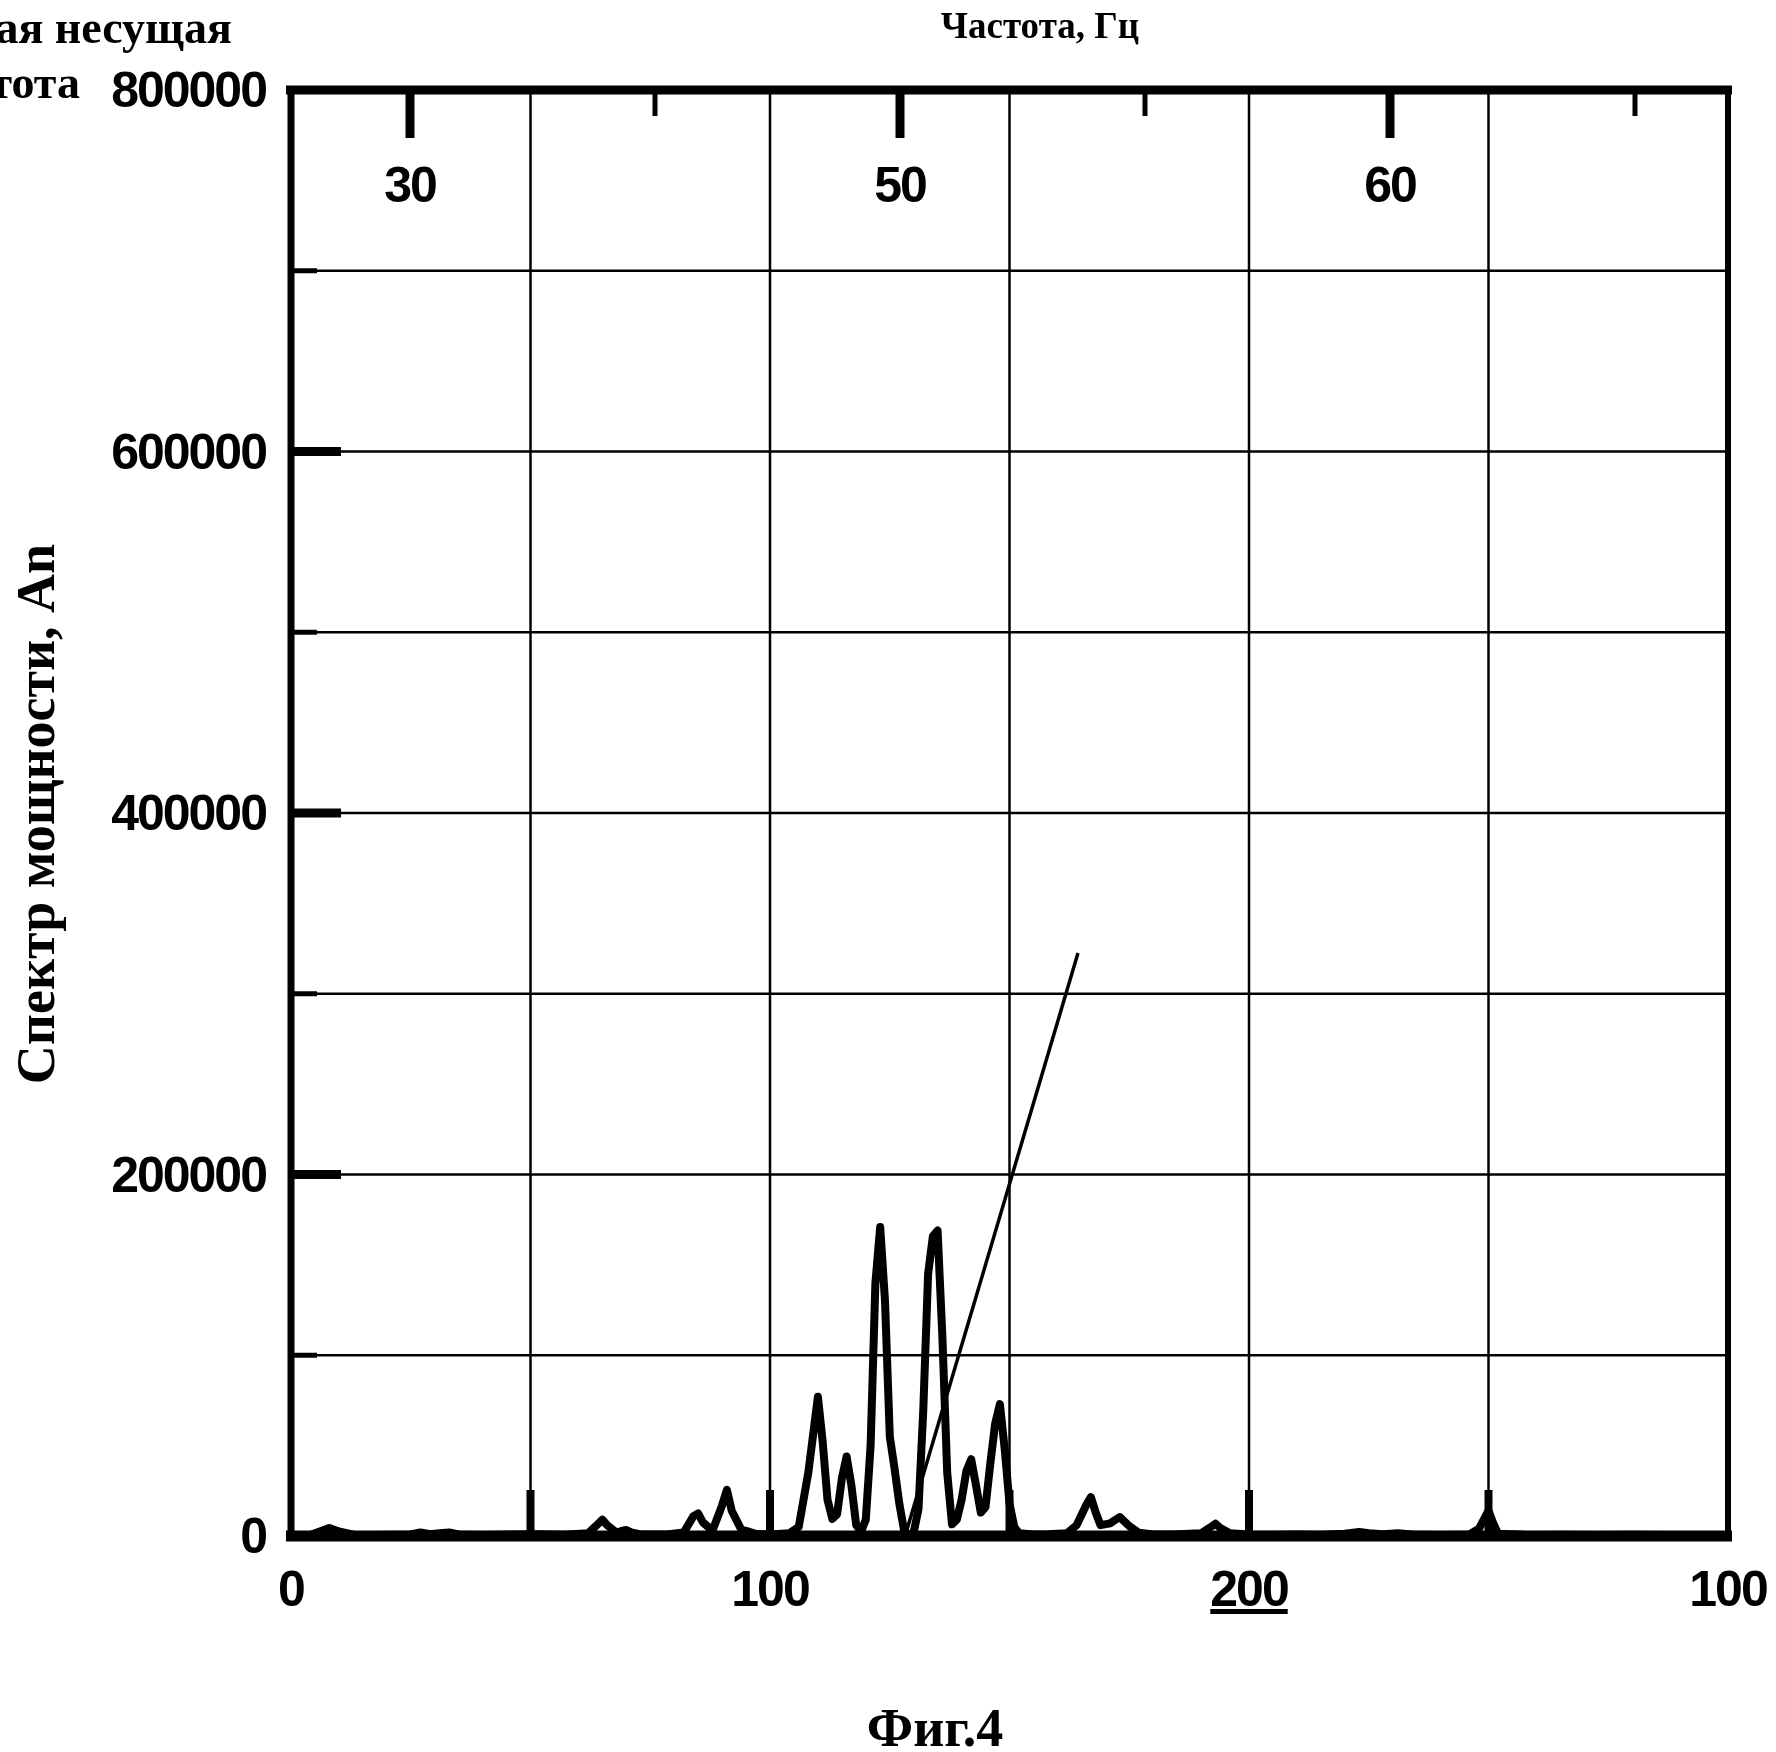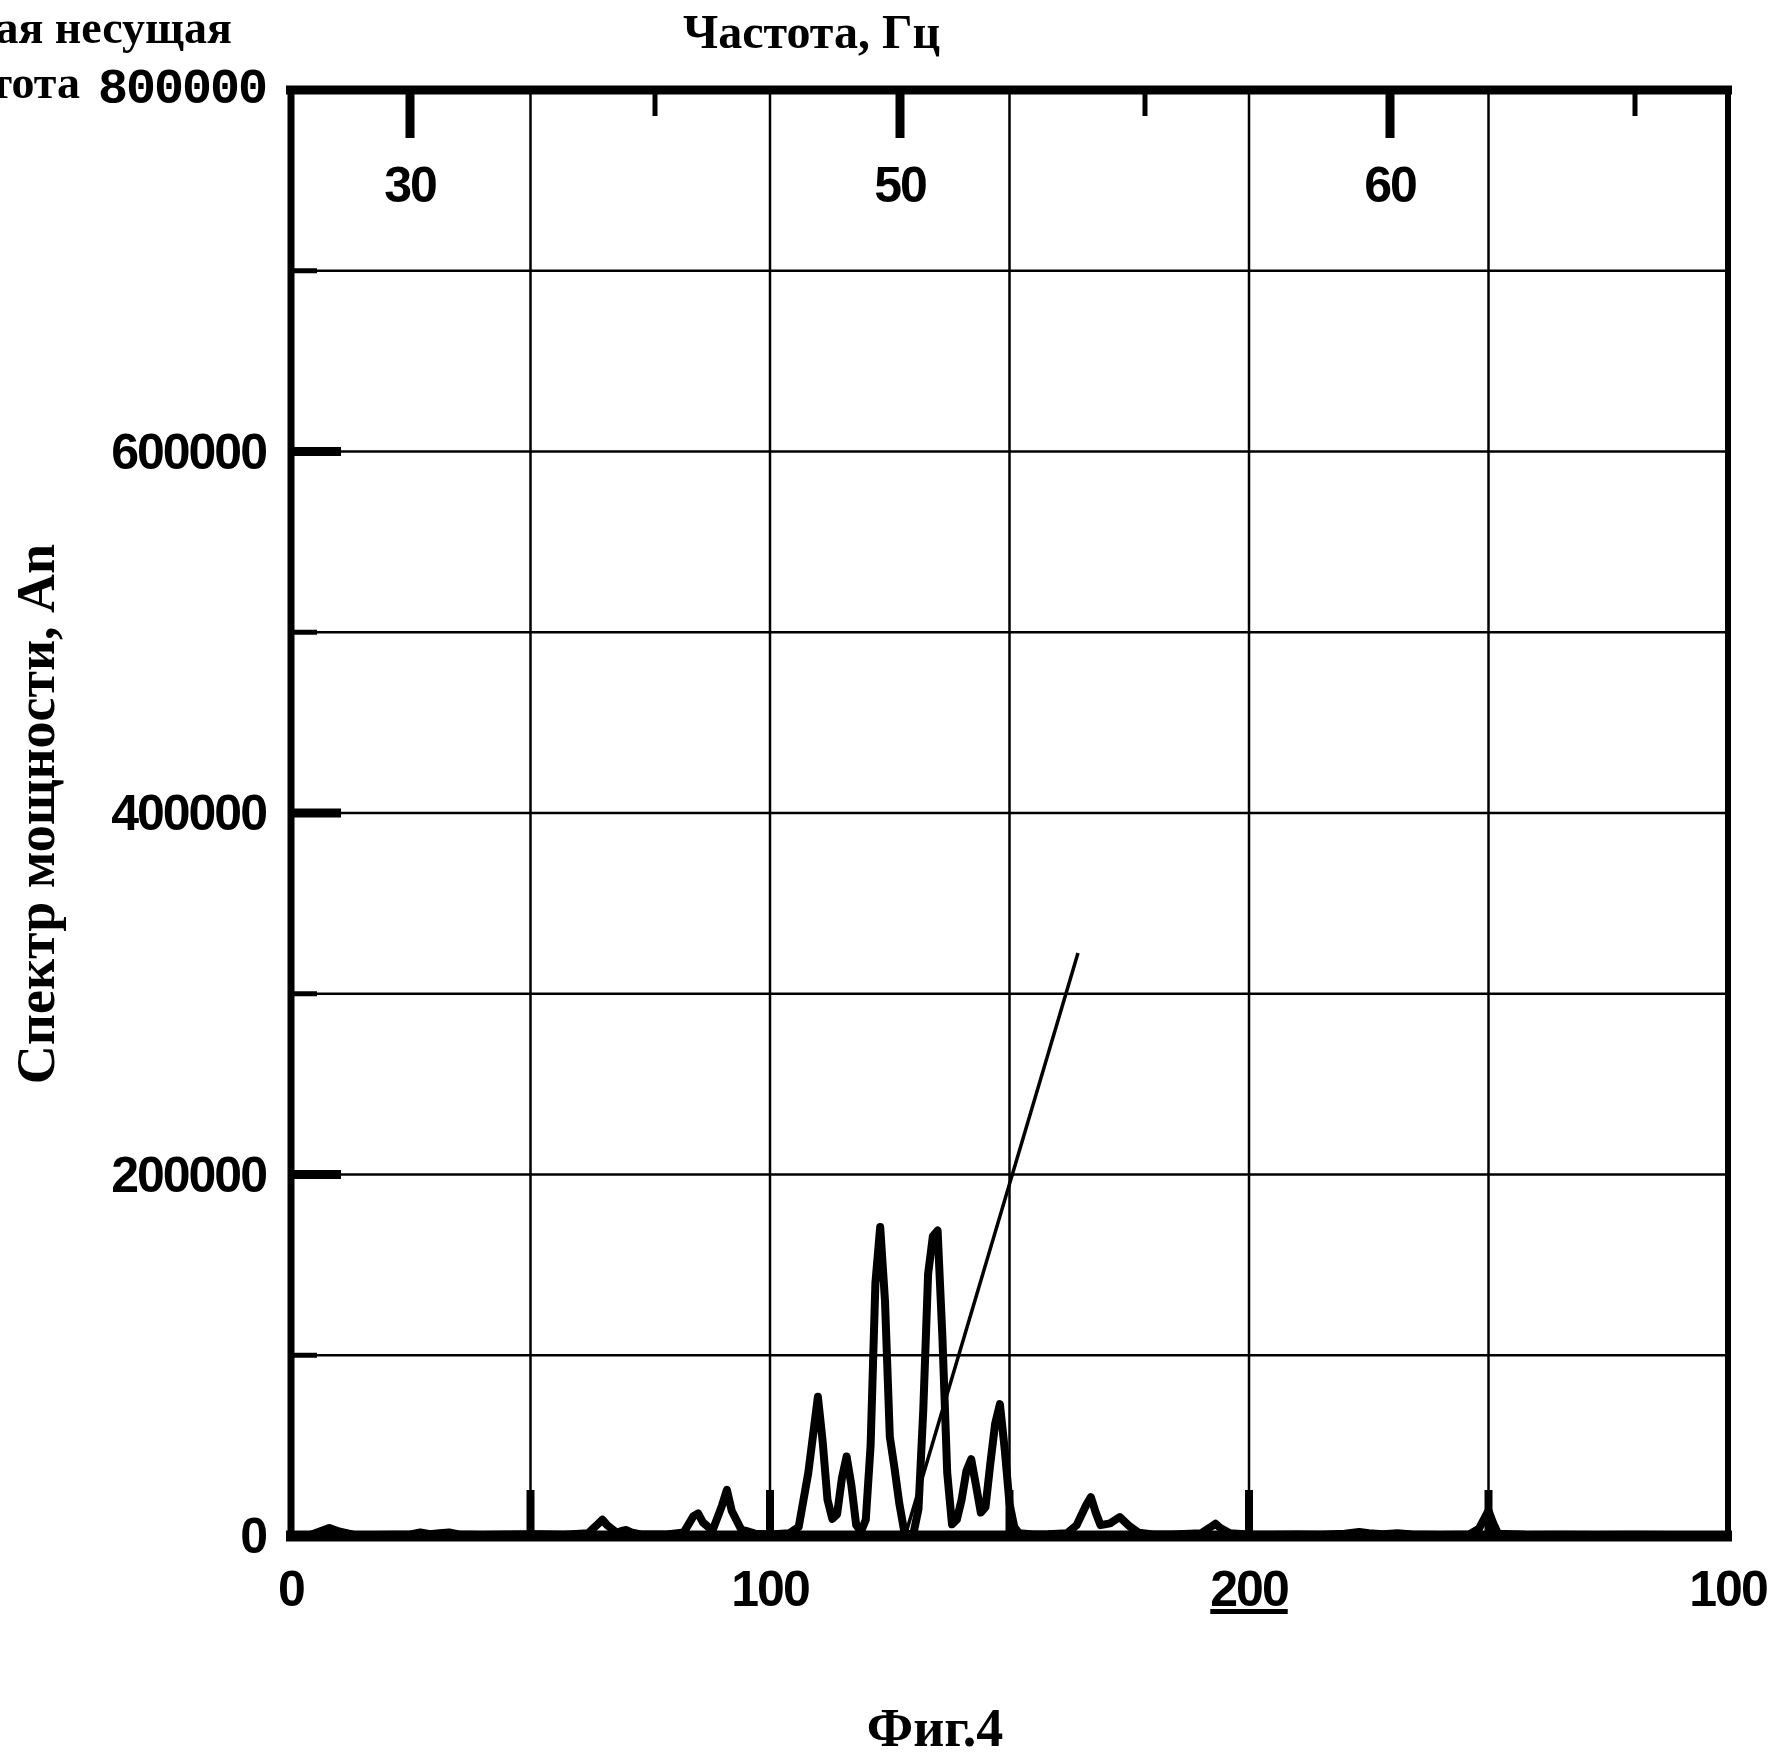--- a/index.html
+++ b/index.html
@@ -2,21 +2,21 @@
 <html><head>
 <meta charset="utf-8">
 <style>
   html,body{margin:0;padding:0;background:#fff;}
   .page{position:relative;width:1776px;height:1752px;background:#ffffff;overflow:hidden;
         font-family:"Liberation Serif", serif;color:#000;}
   #plot-svg{position:absolute;left:0;top:0;}
   .txt{position:absolute;white-space:nowrap;}
   .serifb{font-family:"Liberation Serif", serif;font-weight:700;}
   .num{font-family:"Liberation Sans", sans-serif;font-weight:700;letter-spacing:-2px;}
-  .top-title{left:683px;top:4px;width:600px;text-align:left;font-size:48px;}
+  .top-title{left:740px;top:4px;width:600px;text-align:center;font-size:37px;}
   .y-title{left:36px;top:814px;transform:translate(-50%,-50%) rotate(-90deg);font-size:54px;}
   .x-title{left:1012px;top:1645px;transform:translate(-50%,-50%);font-size:54px;}
   .caption{left:935px;top:1728px;transform:translate(-50%,-50%);font-size:54px;}
   .annotation{left:1308px;top:872px;transform:translateX(-50%);text-align:center;
               font-size:46px;line-height:55px;font-family:"Liberation Serif", serif;font-weight:700;}
   .ytick{position:absolute;right:1510px;height:56px;line-height:56px;font-size:50px;text-align:right;}
   .xtick{position:absolute;top:1562px;height:54px;line-height:54px;font-size:50px;transform:translateX(-50%);}
   .ttick{position:absolute;top:158px;height:54px;line-height:54px;font-size:50px;transform:translateX(-50%);}
 </style>
 </head>
@@ -72,21 +72,21 @@
   </div>
 
 
   <div class="txt serifb caption">Фиг.4</div>
 
   <div id="tick-layer">
       <div class="txt num ytick" style="top: 1508px;">0</div>
       <div class="txt num ytick" style="top: 1146.5px;">200000</div>
       <div class="txt num ytick" style="top: 785px;">400000</div>
       <div class="txt num ytick" style="top: 423.5px;">600000</div>
-      <div class="txt num ytick" style="top: 62px; font-family: Liberation Mono, monospace;">800000</div>
+      <div class="txt num ytick" style="top: 62px;">800000</div>
       <div class="txt num xtick" style="left: 291px;">0</div>
       <div class="txt num xtick" style="left: 770px;">100</div>
       <div class="txt num xtick" style="left: 1249px; text-decoration: underline;">200</div>
       <div class="txt num xtick" style="left: 1728px;">100</div>
       <div class="txt num ttick" style="left: 410px;">30</div>
       <div class="txt num ttick" style="left: 900px;">50</div>
       <div class="txt num ttick" style="left: 1390px;">60</div>
     </div>
 </div>
 

